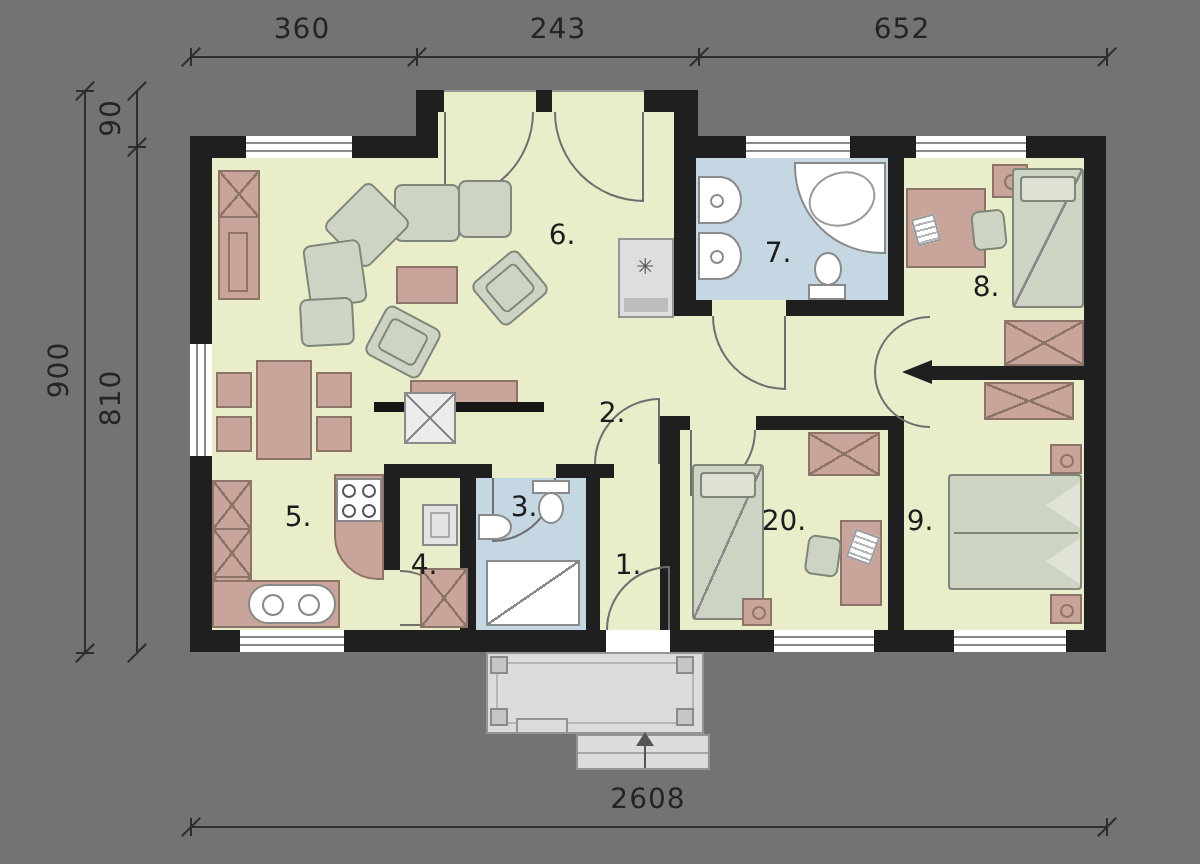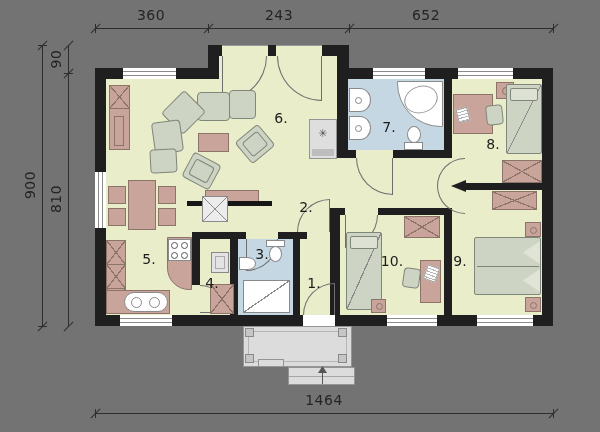--- a/index.html
+++ b/index.html
@@ -44,42 +44,42 @@
   <div class="a tick" style="left:89px;top:28px;"></div>
   <div class="a tick" style="left:202px;top:28px;"></div>
   <div class="a tick" style="left:343px;top:28px;"></div>
   <div class="a tick" style="left:547px;top:28px;"></div>
   <div class="a tickv" style="left:95px;top:24px;"></div>
   <div class="a tickv" style="left:208px;top:24px;"></div>
   <div class="a tickv" style="left:349px;top:24px;"></div>
   <div class="a tickv" style="left:553px;top:24px;"></div>
   <div class="a dim" style="left:151px;top:15px;">360</div>
   <div class="a dim" style="left:279px;top:15px;">243</div>
-  <div class="a dim" style="left:426px;top:15px;">652</div>
+  <div class="a dim" style="left:451px;top:15px;">652</div>
 
   <div class="a vline" style="left:42px;top:45px;height:281px;"></div>
   <div class="a tick" style="left:36px;top:45px;"></div>
   <div class="a tick" style="left:36px;top:326px;"></div>
   <div class="a tickh" style="left:38px;top:45px;"></div>
   <div class="a tickh" style="left:38px;top:326px;"></div>
   <div class="a dimv" style="left:30px;top:185px;">900</div>
   <div class="a vline" style="left:68px;top:45px;height:281px;"></div>
   <div class="a tick" style="left:62px;top:45px;"></div>
   <div class="a tick" style="left:62px;top:73px;"></div>
   <div class="a tick" style="left:62px;top:326px;"></div>
   <div class="a tickh" style="left:64px;top:73px;"></div>
   <div class="a dimv" style="left:56px;top:59px;">90</div>
   <div class="a dimv" style="left:56px;top:199px;">810</div>
 
   <div class="a hline" style="left:95px;top:413px;width:458px;"></div>
   <div class="a tick" style="left:89px;top:413px;"></div>
   <div class="a tick" style="left:547px;top:413px;"></div>
   <div class="a tickv" style="left:95px;top:409px;"></div>
   <div class="a tickv" style="left:553px;top:409px;"></div>
-  <div class="a dim" style="left:324px;top:400px;">1464</div>
+  <div class="a dim" style="left:324px;top:400px;">2608</div>
 
   <div class="a wall" style="left:95px;top:68px;width:458px;height:258px;"></div>
   <div class="a wall" style="left:208px;top:45px;width:141px;height:23px;"></div>
   <div class="a floor" style="left:106px;top:79px;width:436px;height:236px;"></div>
   <div class="a floor" style="left:219px;top:56px;width:119px;height:24px;"></div>
   <div class="a floor" style="left:222px;top:45px;width:46px;height:11px;border-top:1px solid #999;"></div>
   <div class="a floor" style="left:276px;top:45px;width:46px;height:11px;border-top:1px solid #999;"></div>
   <div class="a bfloor" style="left:348px;top:79px;width:96px;height:71px;"></div>
   <div class="a bfloor" style="left:237px;top:239px;width:56px;height:76px;"></div>
 
@@ -240,15 +240,15 @@
 
   <div class="a rlabel" style="left:314px;top:283px;">1.</div>
   <div class="a rlabel" style="left:306px;top:207px;">2.</div>
   <div class="a rlabel" style="left:262px;top:254px;">3.</div>
   <div class="a rlabel" style="left:212px;top:283px;">4.</div>
   <div class="a rlabel" style="left:149px;top:259px;">5.</div>
   <div class="a rlabel" style="left:281px;top:118px;">6.</div>
   <div class="a rlabel" style="left:389px;top:127px;">7.</div>
   <div class="a rlabel" style="left:493px;top:144px;">8.</div>
   <div class="a rlabel" style="left:460px;top:261px;">9.</div>
-  <div class="a rlabel" style="left:392px;top:261px;">10.</div>
+  <div class="a rlabel" style="left:392px;top:261px;">20.</div>
 
 </div>
 
 </body></html>

